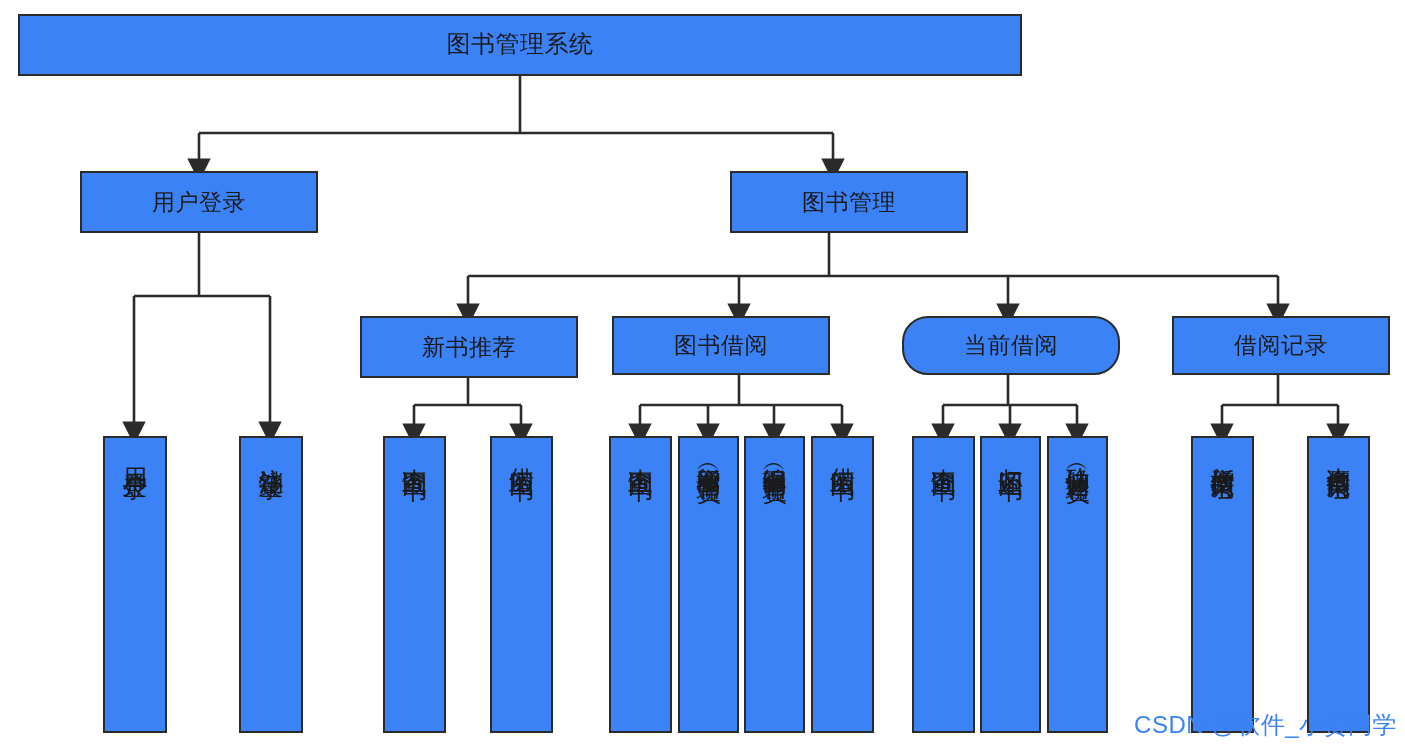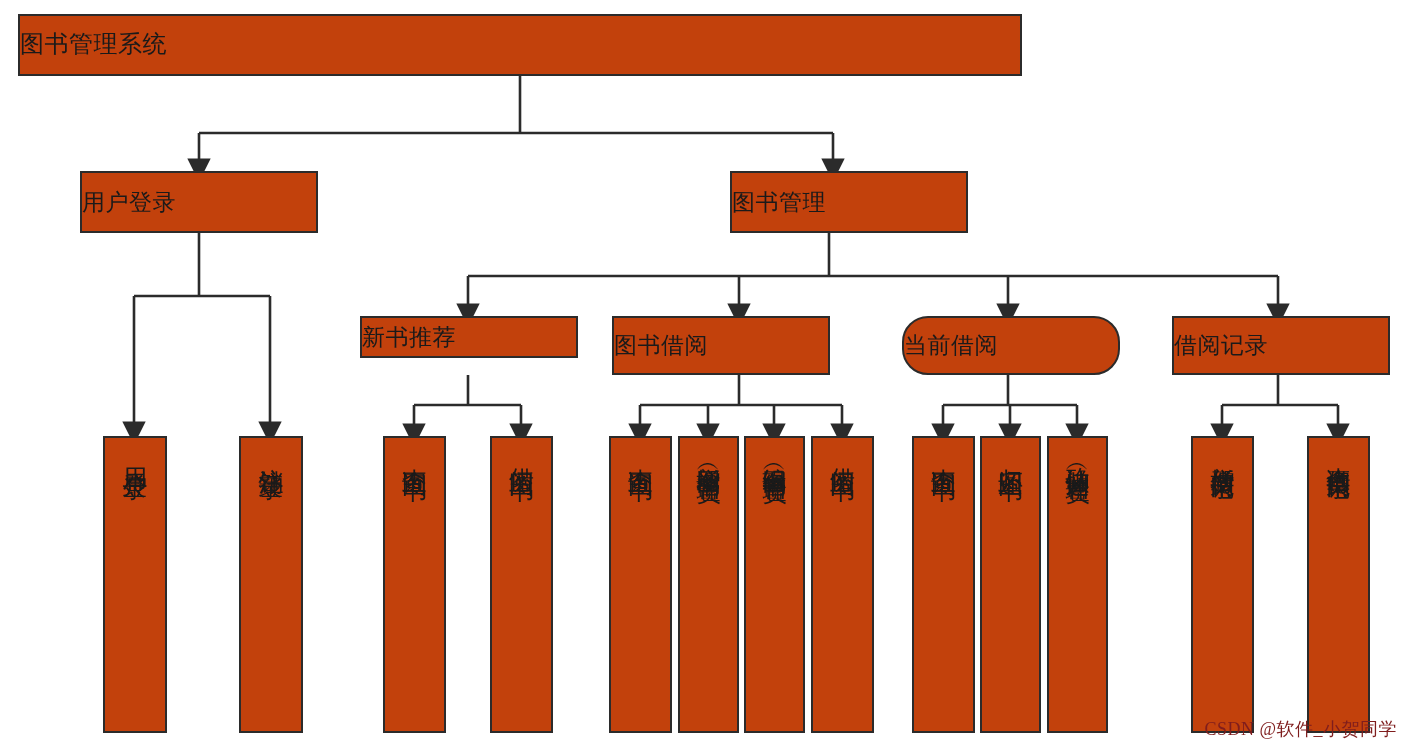--- a/index.html
+++ b/index.html
@@ -7,24 +7,25 @@
   body{
     font-family:"DejaVu Sans","Liberation Sans",sans-serif;
     width:1405px;height:747px;overflow:hidden;
   }
   #canvas{position:relative;width:1405px;height:747px;background:#ffffff;}
   svg.connectors{position:absolute;left:0;top:0;width:1405px;height:747px;pointer-events:none;}
 
   .node{
     position:absolute;
     box-sizing:border-box;
-    background:#c2410c;
+    background:#3b82f6;
     border:2px solid #2b2b2b;
     display:flex;
     align-items:center;
+    justify-content:center;
     color:#1a1a1a;
   }
   .node .lbl{
     display:block;
     text-align:center;
     line-height:1.05;
     letter-spacing:0.5px;
   }
   
   .node.h .lbl{
@@ -45,25 +46,25 @@
     letter-spacing:3px;
     white-space:nowrap;
     margin:0 auto;
   }
   .node.v.tall .lbl{font-size:24px;letter-spacing:2px;}
 
   .watermark{
     position:absolute;
     right:8px;
     bottom:6px;
-    font-size:18px;
-    color:#7f1d1d;
+    font-size:24px;
+    color:#3b82f6;
     letter-spacing:0.5px;
     white-space:nowrap;
-    font-family:Liberation Serif, serif;
+    font-family:Liberation Sans, sans-serif;
   }
 </style>
 </head>
 <body>
 
 <div id="canvas">
 
   <svg class="connectors" viewBox="0 0 1405 747" xmlns="http://www.w3.org/2000/svg">
     <defs>
       <marker id="arrow" markerWidth="9" markerHeight="9" refX="1" refY="4.5" orient="auto" markerUnits="strokeWidth">
@@ -119,21 +120,21 @@
   </div>
 
   <div class="node h" style="left:80px;top:171px;width:238px;height:62px;">
     <span class="lbl">用户登录</span>
   </div>
 
   <div class="node h" style="left:730px;top:171px;width:238px;height:62px;">
     <span class="lbl">图书管理</span>
   </div>
 
-  <div class="node h" style="left:360px;top:316px;width:218px;height:42px;">
+  <div class="node h" style="left:360px;top:316px;width:218px;height:62px;">
     <span class="lbl">新书推荐</span>
   </div>
 
   <div class="node h" style="left:612px;top:316px;width:218px;height:59px;">
     <span class="lbl">图书借阅</span>
   </div>
 
   <div class="node h" style="left:902px;top:316px;width:218px;height:59px;border-radius:26px;">
     <span class="lbl">当前借阅</span>
   </div>

